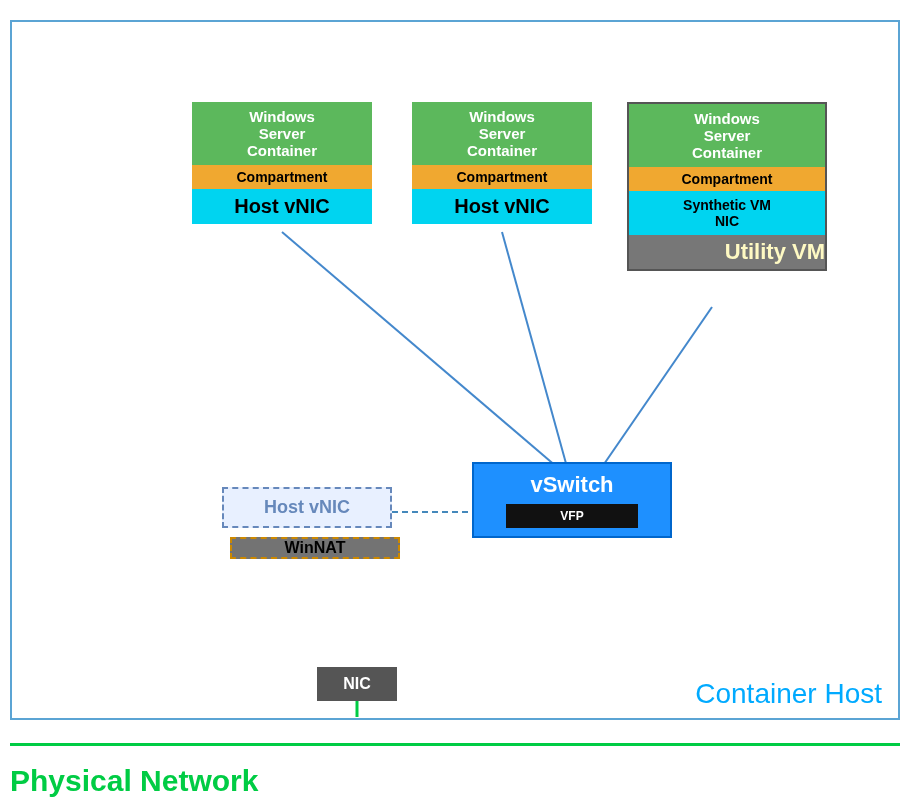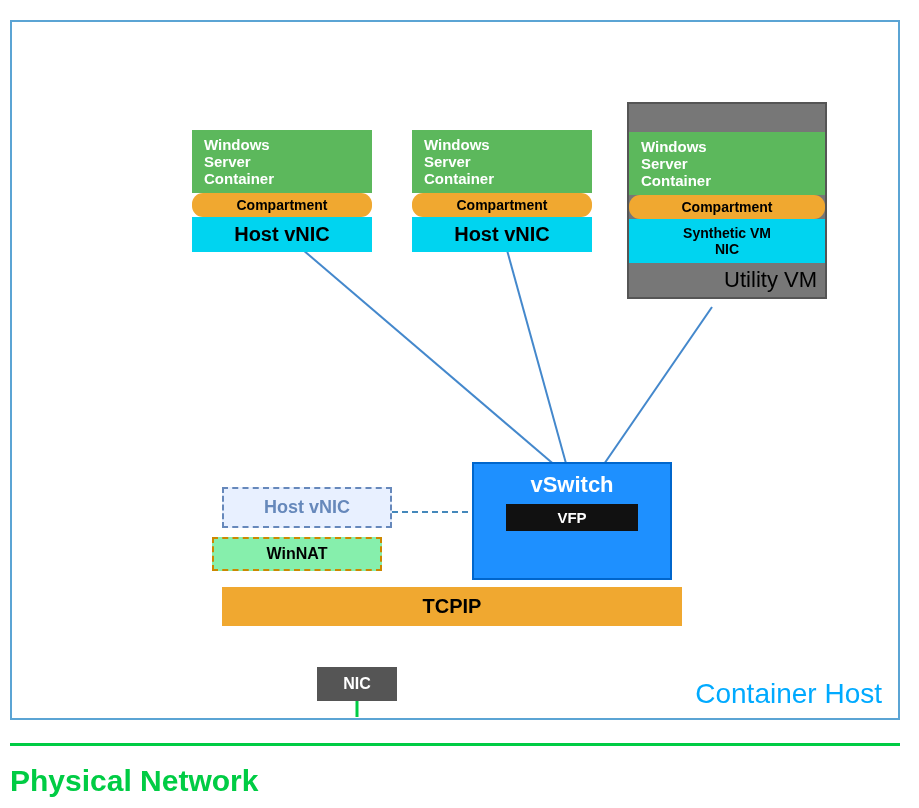--- a/index.html
+++ b/index.html
@@ -27,34 +27,33 @@
       bottom: 8px;
       right: 16px;
       font-size: 28px;
       font-weight: normal;
       color: #00aaff;
     }
 
     .wsc-green {
       background: #5cb85c;
       color: #fff;
+      text-align: center;
       font-size: 15px;
       font-weight: 600;
-      padding: 6px 12px;
-      margin-top: 28px;
+      padding: 6px 4px;
     }
 
     .wsc-orange {
       background: #f0a830;
       color: #000;
       text-align: center;
       font-size: 14px;
       font-weight: 600;
       padding: 4px;
-      border-radius: 11px;
     }
 
     .wsc-cyan {
       background: #00d4f0;
       color: #000;
       text-align: center;
       font-size: 20px;
       font-weight: bold;
       padding: 6px 4px;
     }
@@ -80,60 +79,60 @@
       position: absolute;
       top: 80px;
       left: 615px;
       width: 200px;
       background: #777;
       border: 2px solid #555;
     }
 
     .utility-vm-label {
       text-align: right;
-      color: #000000;
+      color: #fef9c3;
       font-size: 22px;
-      font-weight: normal;
-      padding: 4px 8px;
+      font-weight: bold;
+      padding: 4px 0;
       background: #777;
     }
 
     .synthetic-nic {
       background: #00d4f0;
       color: #000;
       text-align: center;
       font-size: 14px;
       font-weight: 600;
       padding: 6px 4px;
     }
 
     
     .vswitch-box {
       position: absolute;
       top: 440px;
       left: 460px;
       width: 200px;
-      height: 118px;
+      height: 76px;
       background: #1e90ff;
       border: 2px solid #0066cc;
     }
 
     .vswitch-label {
       color: #fff;
       font-size: 22px;
       font-weight: bold;
       text-align: center;
       padding: 8px 0 2px 0;
     }
 
     .vfp-box {
       background: #111;
       color: #fff;
       text-align: center;
-      font-size: 15px;
+      font-size: 12px;
       font-weight: 600;
       padding: 5px;
       margin: 4px 32px;
     }
 
     
     .host-vnic-dashed {
       position: absolute;
       top: 465px;
       left: 210px;
@@ -147,28 +146,27 @@
       font-size: 18px;
       font-weight: bold;
       text-align: center;
       padding: 8px 4px;
     }
 
     
     .winnat-box {
       position: absolute;
       top: 515px;
-      left: 200px;
+      left: 218px;
       width: 170px;
-      background: #86efac;
+      background: #737373;
       border: 2px dashed #cc8800;
       text-align: center;
       font-size: 16px;
       font-weight: 600;
-      padding: 6px;
       color: #000;
     }
 
     
     .tcpip-box {
       position: absolute;
       top: 565px;
       left: 210px;
       width: 460px;
       background: #f0a830;
@@ -264,21 +262,20 @@
     <div class="vswitch-label">vSwitch</div>
     <div class="vfp-box">VFP</div>
   </div>
 
   <div class="host-vnic-dashed">
     <div class="host-vnic-dashed-label">Host vNIC</div>
   </div>
 
   <div class="winnat-box">WinNAT</div>
 
-  <div class="tcpip-box">TCPIP</div>
 
   <div class="nic-box">NIC</div>
 
   <div class="container-host-label">Container Host</div>
 
 </div>
 
 <div class="physical-network">
   <div class="physical-line"></div>
   <div class="physical-network-label">Physical Network</div>

